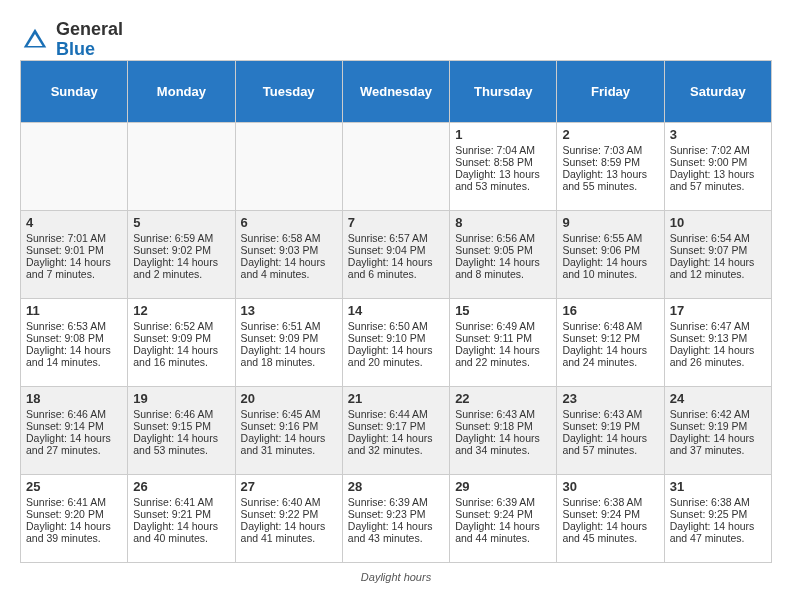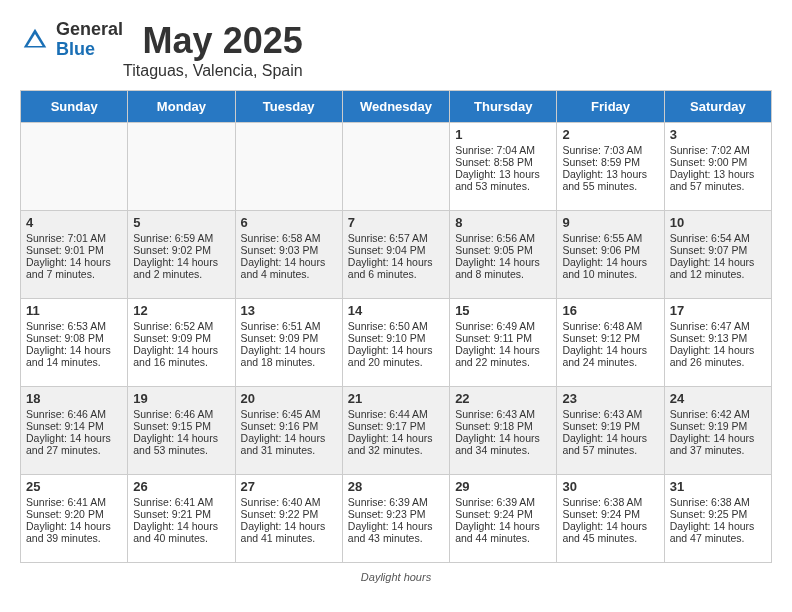--- a/index.html
+++ b/index.html
@@ -5,22 +5,22 @@
     * { margin: 0; padding: 0; box-sizing: border-box; }
     body {
       font-family: Arial, sans-serif;
       background: #fff;
       width: 792px;
       min-height: 612px;
       padding: 20px;
     }
     .header {
       display: flex;
+      justify-content: space-between;
       align-items: flex-start;
-      margin-bottom: 10px;
     }
     .logo {
       display: flex;
       align-items: center;
       gap: 6px;
     }
     .logo-text {
       display: flex;
       flex-direction: column;
       line-height: 1.1;
@@ -53,21 +53,21 @@
     }
     table {
       width: 100%;
       border-collapse: collapse;
       table-layout: fixed;
     }
     th {
       background-color: #2878c3;
       color: #fff;
       text-align: center;
-      padding: 8px 4px;
+      padding: 23px 4px;
       font-size: 13px;
       font-weight: bold;
       border: 1px solid #ccc;
     }
     td {
       border: 1px solid #ccc;
       vertical-align: top;
       padding: 4px 5px;
       font-size: 10.5px;
       color: #333;
@@ -101,24 +101,20 @@
   <div class="logo">
     <svg class="logo-icon" viewBox="0 0 40 40">
       <polygon points="20,5 35,30 5,30" fill="#1a6fb5"></polygon>
       <polygon points="20,12 30,28 10,28" fill="#fff"></polygon>
     </svg>
     <div class="logo-text">
       <span class="logo-general">General</span>
       <span class="logo-blue">Blue</span>
     </div>
   </div>
-  <div class="title-block">
-    <div class="month-title">May 2025</div>
-    <div class="location-title">Titaguas, Valencia, Spain</div>
-  </div>
 </div>
 
 <table>
   <thead>
     <tr>
     <th>Sunday</th>
         <th>Monday</th>
         <th>Tuesday</th>
         <th>Wednesday</th>
         <th>Thursday</th>

